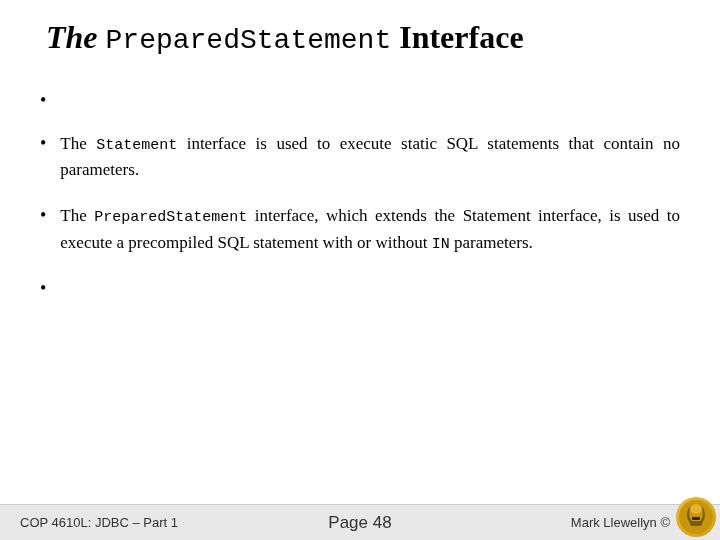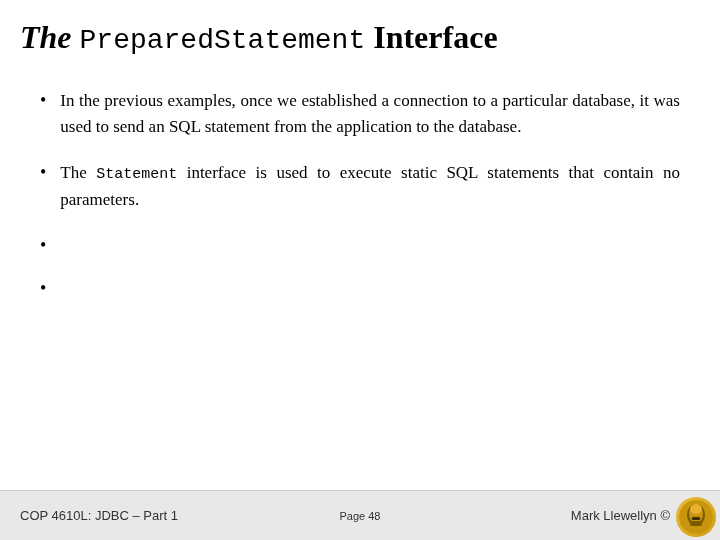--- a/index.html
+++ b/index.html
@@ -14,21 +14,21 @@
 
     .slide {
       width: 720px;
       height: 540px;
       display: flex;
       flex-direction: column;
       position: relative;
     }
 
     .header {
-      padding: 18px 40px 10px 20px;
+      padding: 18px 40px 10px 46px;
       border-bottom: none;
     }
 
     .header-title {
       font-size: 32px;
       font-weight: normal;
       color: #000;
       line-height: 1.2;
     }
 
@@ -79,38 +79,38 @@
       line-height: 1.55;
       text-align: justify;
     }
 
     .bullet-text .mono {
       font-family: 'Courier New', Courier, monospace;
       font-size: 15px;
     }
 
     .footer {
-      height: 50px;
+      height: 36px;
       background: #e8e8e8;
       display: flex;
       align-items: center;
       justify-content: space-between;
       padding: 0 20px;
       border-top: 1px solid #ccc;
       position: relative;
     }
 
     .footer-left {
       font-size: 13px;
       color: #333;
       font-family: Arial, sans-serif;
     }
 
     .footer-center {
-      font-size: 11px;
+      font-size: 17px;
       color: #333;
       font-family: Arial, sans-serif;
       position: absolute;
       left: 50%;
       transform: translateX(-50%);
     }
 
     .footer-right {
       font-size: 13px;
       color: #333;
@@ -150,34 +150,34 @@
       <span class="mono">PreparedStatement</span>
       <span> </span>
       <span class="interface-word">Interface</span>
     </h1>
   </div>
 
   <div class="content">
 
     <div class="bullet-item">
       <span class="bullet">•</span>
-      <p class="bullet-text">
-        In the previous examples, once we established a connection to a particular database, it was used to send an SQL statement from the application to the database.
-      </p>
     </div>
 
     <div class="bullet-item">
       <span class="bullet">•</span>
       <p class="bullet-text">
         The <span class="mono">Statement</span> interface is used to execute static SQL statements that contain no parameters.
       </p>
     </div>
 
     <div class="bullet-item">
       <span class="bullet">•</span>
+      <p class="bullet-text">
+        The <span class="mono">PreparedStatement</span> interface, which extends the Statement interface, is used to execute a precompiled SQL statement with or without <span class="mono">IN</span> parameters.
+      </p>
     </div>
 
     <div class="bullet-item">
       <span class="bullet">•</span>
     </div>
 
   </div>
 
   <div class="footer">
     <span class="footer-left">COP 4610L: JDBC – Part 1</span>

